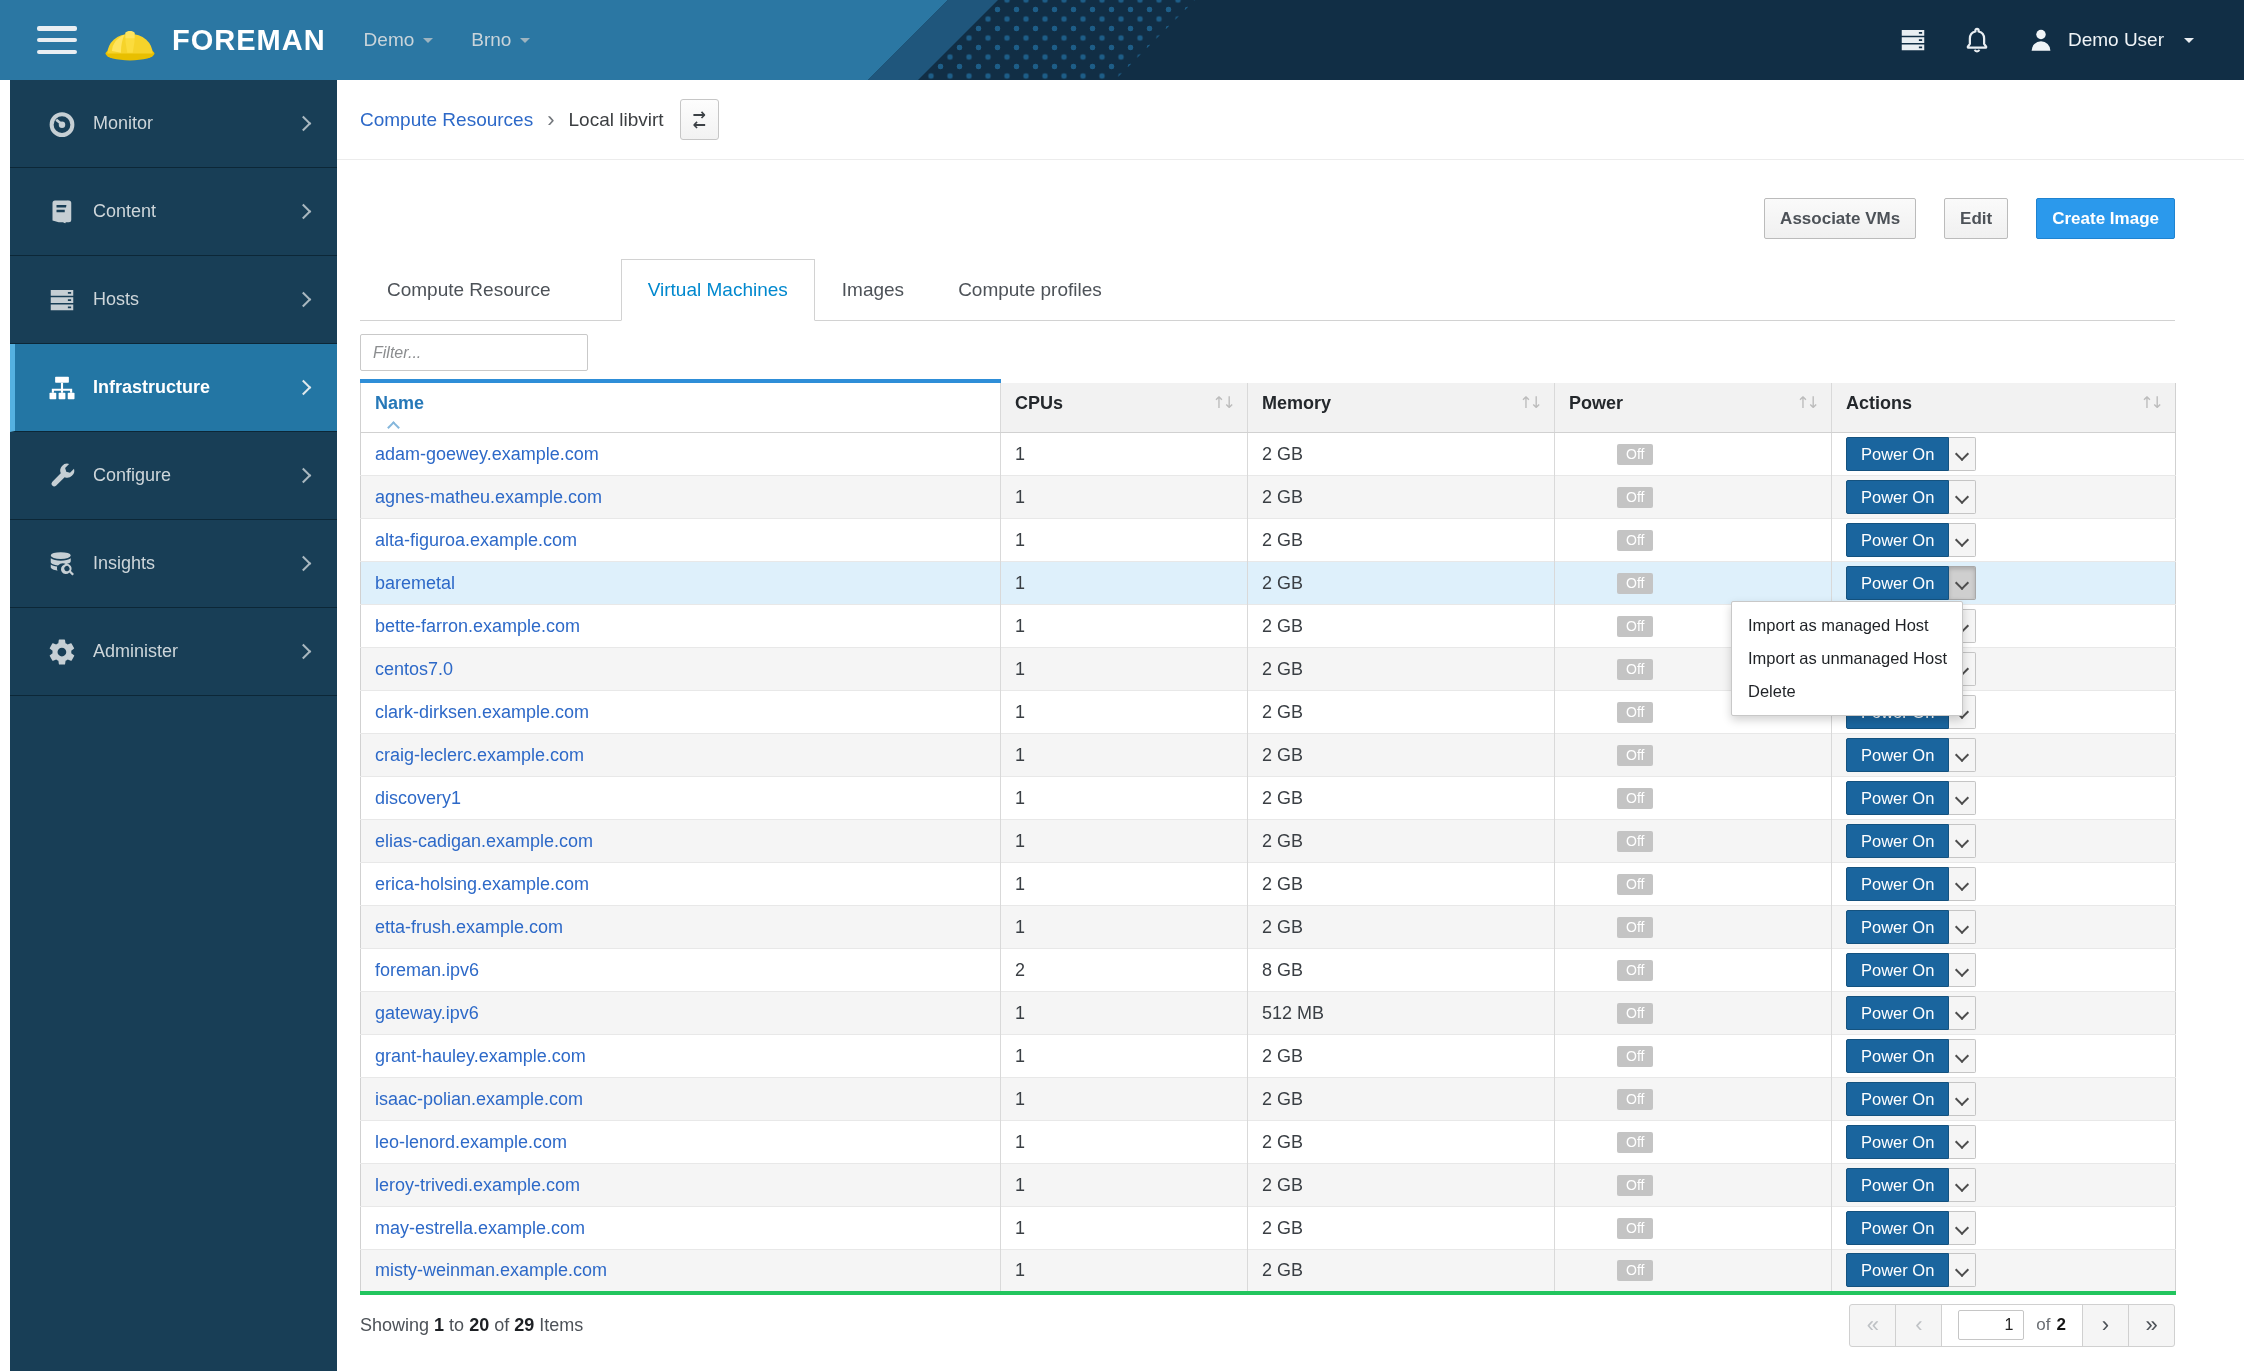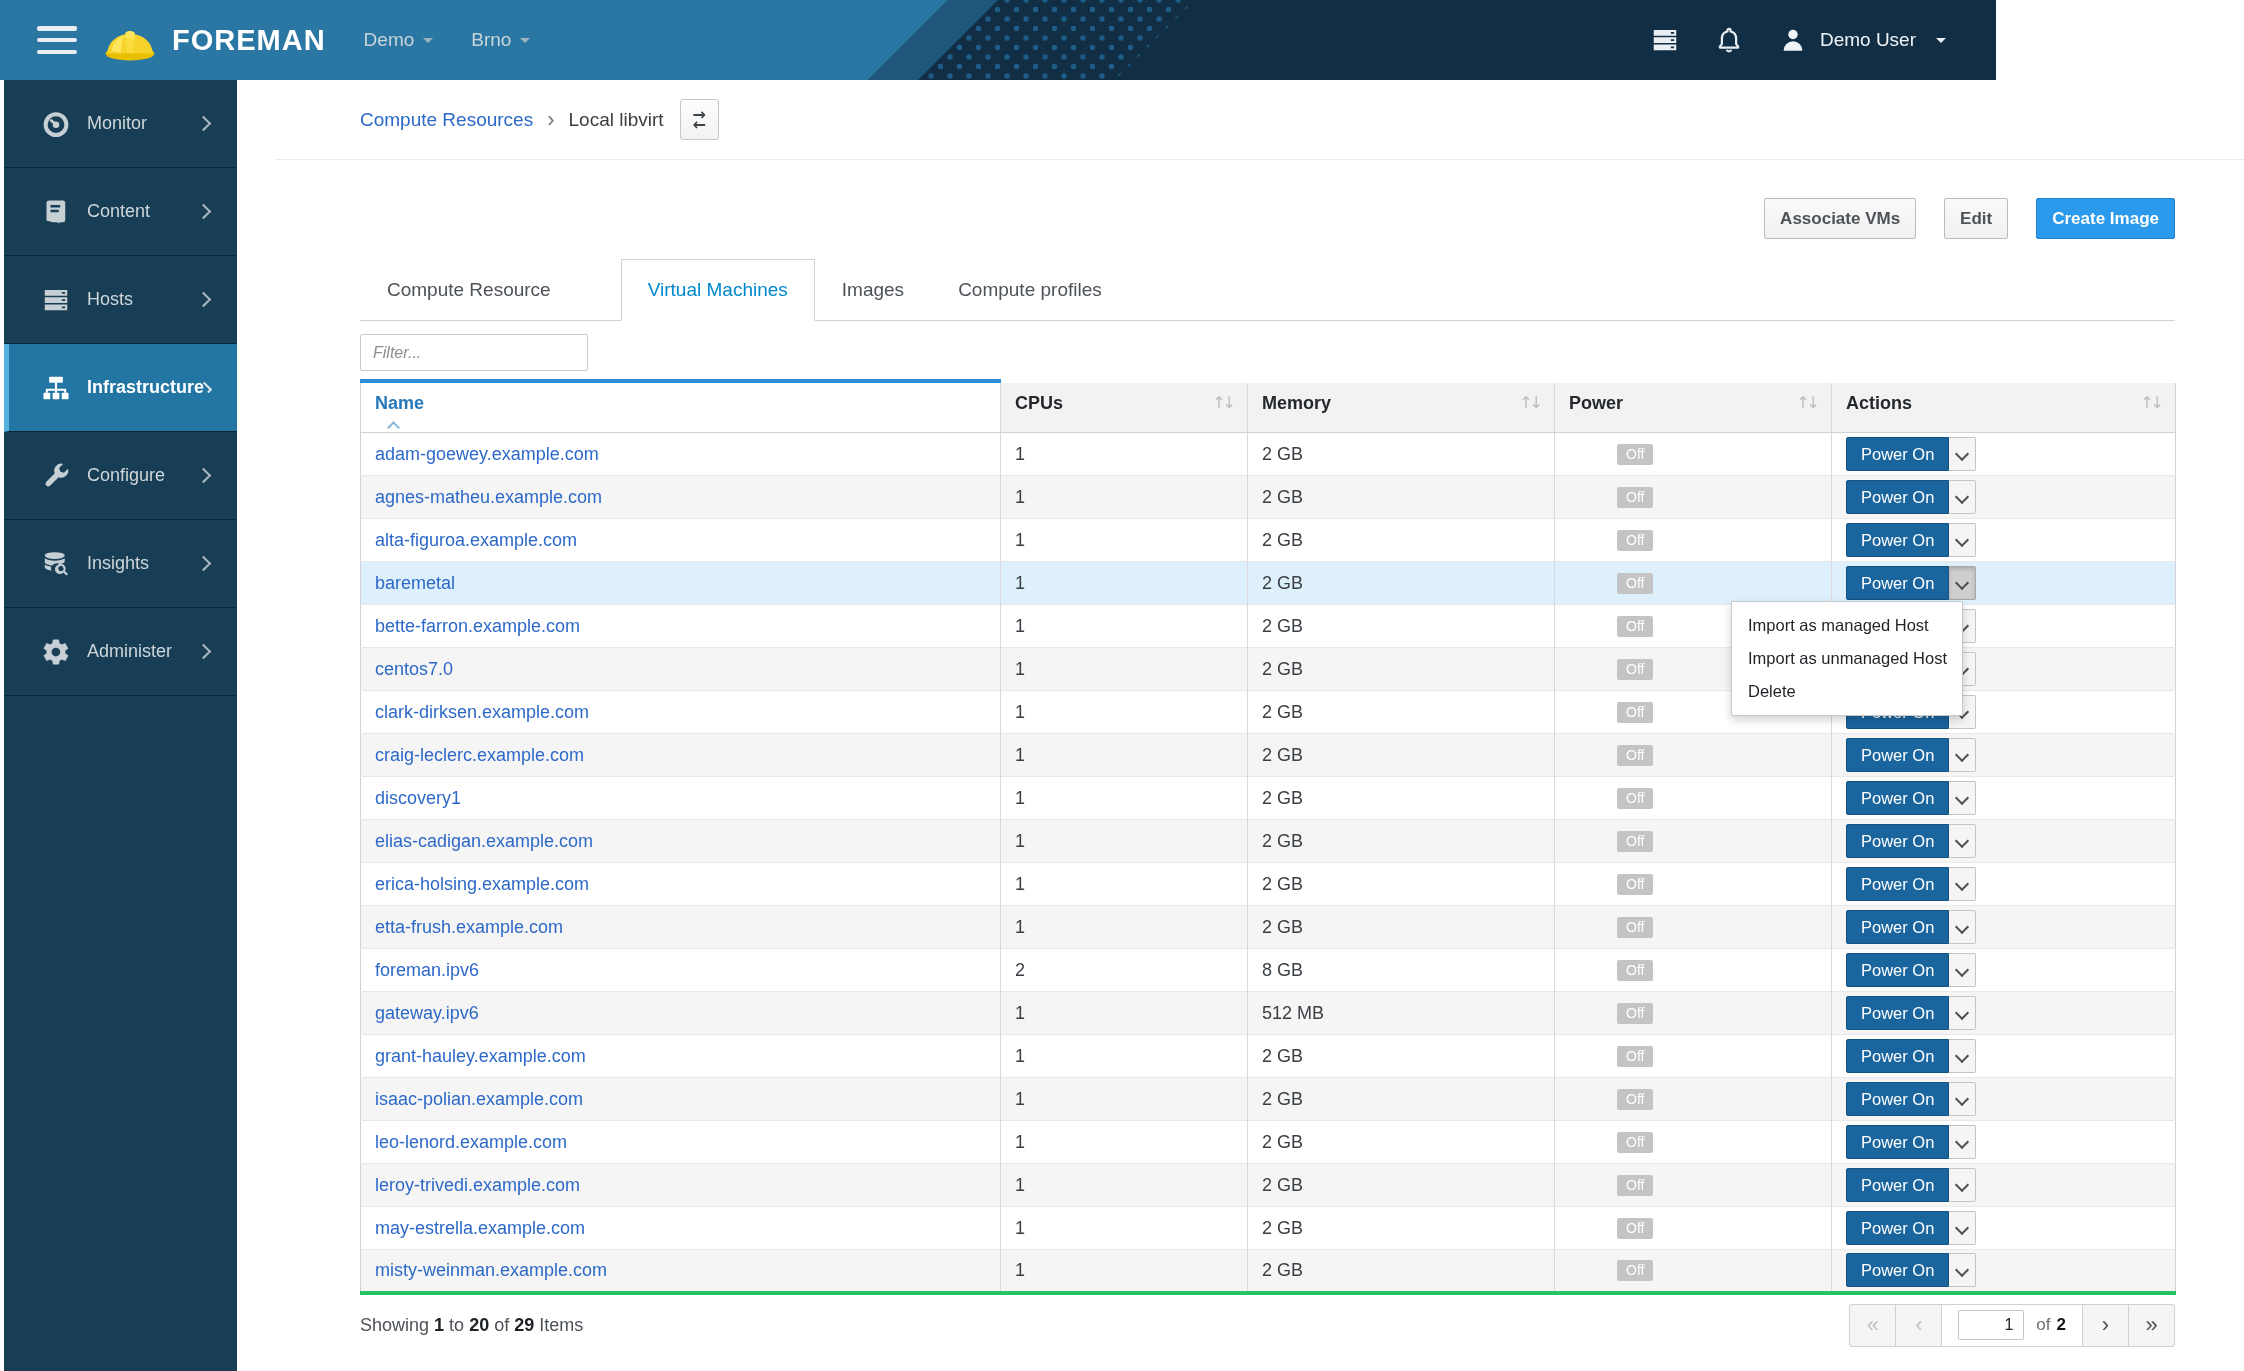--- a/index.html
+++ b/index.html
@@ -1,20 +1,20 @@
 <!DOCTYPE html>
 <html><head>
 <meta charset="utf-8">
 <style>
   * { margin:0; padding:0; box-sizing:border-box; }
   html,body { width:2244px; height:1371px; }
   body { font-family:"Liberation Sans","DejaVu Sans",sans-serif; background:#fff; overflow:hidden; position:relative; }
 
   
-  .navbar { position:absolute; top:0; left:0; width:1996px; height:80px; background:#112e45; z-index:30; }
+  .navbar { position:absolute; top:0; left:0; width:2244px; height:80px; background:#112e45; z-index:30; }
   .nav-deco { position:absolute; inset:0; overflow:hidden; }
   .nav-light { position:absolute; inset:0; background:#2b77a3; clip-path:polygon(0 0,948px 0,868px 80px,0 80px); }
   .nav-band  { position:absolute; inset:0; background:#1f567c; clip-path:polygon(948px 0,998px 0,918px 80px,868px 80px); }
   .nav-dots  { position:absolute; inset:0;
     background-image:radial-gradient(circle,#1d5d87 2.6px,transparent 3.1px),radial-gradient(circle,#1d5d87 2.6px,transparent 3.1px);
     background-size:19px 19px; background-position:0 0,9.5px 9.5px;
     clip-path:polygon(998px 0,1195px 0,1115px 80px,918px 80px); }
   .nav-inner { position:absolute; inset:0; display:flex; align-items:center; }
   .hamburger { margin-left:37px; width:40px; height:28px; display:flex; flex-direction:column; justify-content:space-between; cursor:pointer; }
   .hamburger span { display:block; height:4.5px; background:#e9eef2; border-radius:2px; }
@@ -24,21 +24,21 @@
   .ctx { display:flex; align-items:center; gap:9px; color:#c9d4da; font-size:19px; margin-left:38px; cursor:pointer; }
   .ctx:nth-of-type(2){ margin-left:30px; }
   .caret-down { width:0; height:0; border:5px solid transparent; border-top-color:#9db4c0; margin-top:5px; }
   .nav-right { margin-left:auto; margin-right:50px; display:flex; align-items:center; gap:34px; color:#e9eef2; }
   .nav-ico { width:30px; height:30px; display:inline-block; }
   .nav-ico svg { width:100%; height:100%; }
   .user-chunk { display:flex; align-items:center; gap:12px; font-size:19px; color:#f0f4f7; cursor:pointer; }
   .user-chunk .caret-down { border-top-color:#e9eef2; margin-left:8px; }
 
   
-  .sidebar { position:absolute; top:80px; left:4px; bottom:0; width:233px; background:#183e56; z-index:20; }
+  .sidebar { position:absolute; top:80px; left:10px; bottom:0; width:327px; background:#183e56; z-index:20; }
   .side-item { height:88px; display:flex; align-items:center; padding-left:37px; border-bottom:1px solid #0c2737; cursor:pointer; color:#ced6da; }
   .side-item .icon { width:30px; height:30px; color:#c6cfd4; flex:none; }
   .side-item .icon svg { width:100%; height:100%; }
   .side-item .label { margin-left:16px; font-size:18px; }
   .side-item .chev { margin-left:auto; margin-right:28px; width:11px; height:11px; border-right:2.6px solid #a9b8c0; border-bottom:2.6px solid #a9b8c0; transform:rotate(-45deg); }
   .side-item.active { background:#2376a4; border-left:5px solid #55b1e0; padding-left:32px; color:#fff; }
   .side-item.active .icon { color:#fff; }
   .side-item.active .label { font-weight:bold; }
   .side-item.active .chev { border-color:#dfe8ec; }
 

